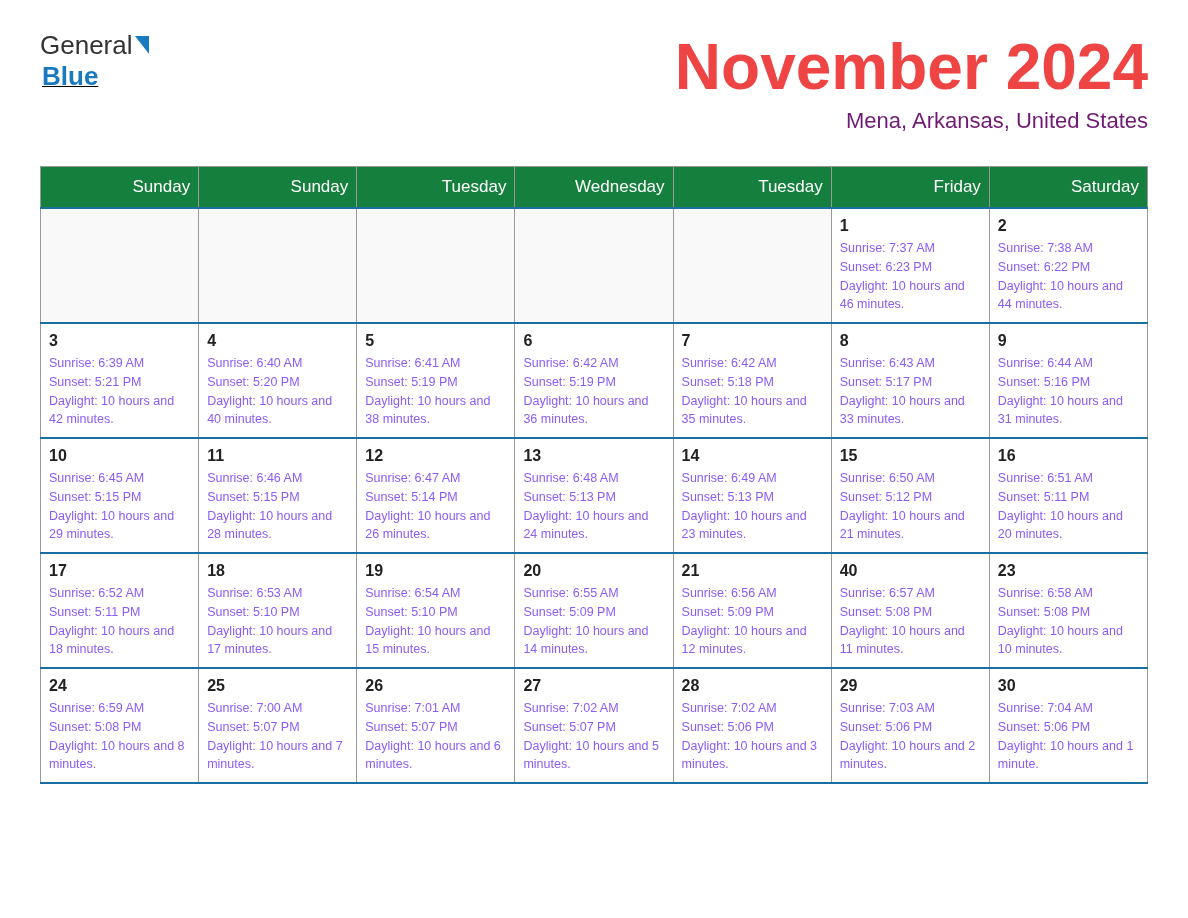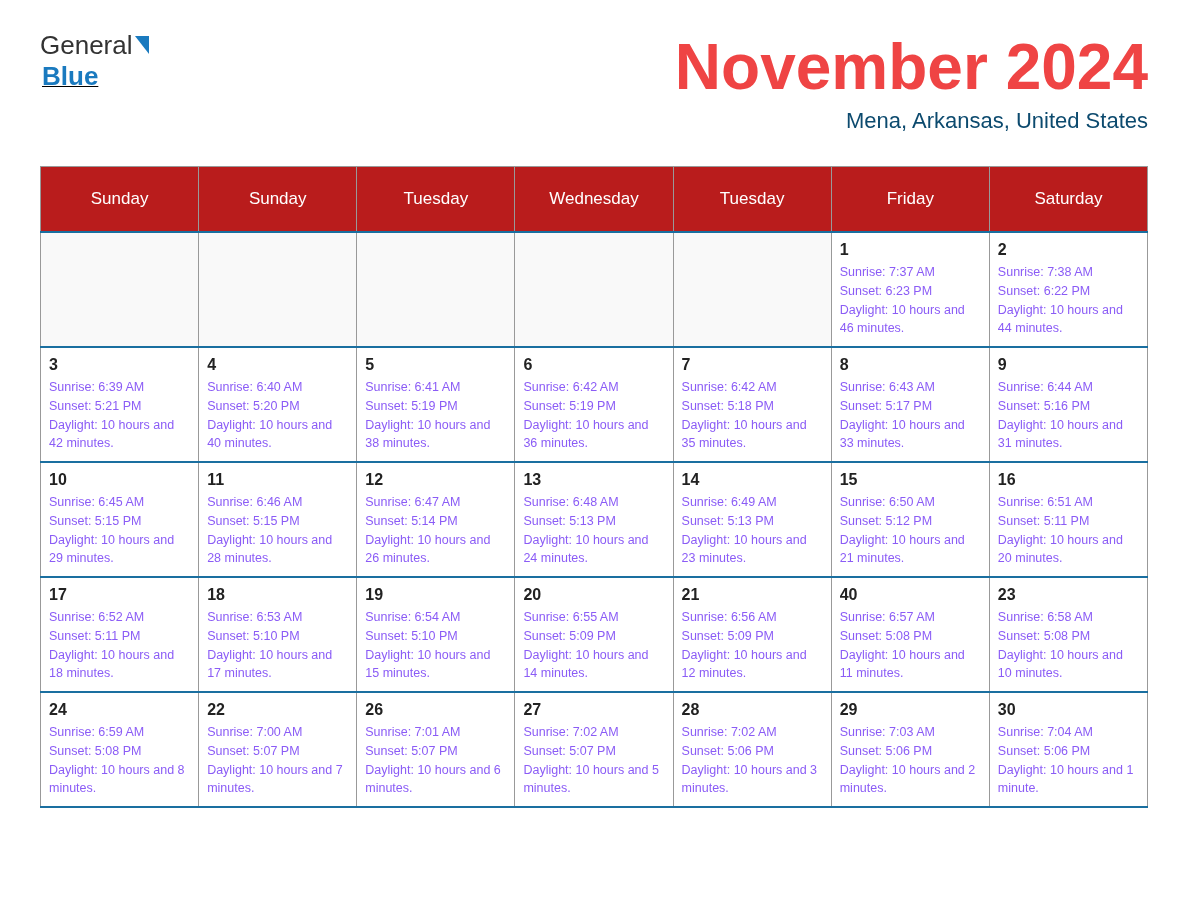--- a/index.html
+++ b/index.html
@@ -41,35 +41,35 @@
     .title-section {
       text-align: right;
     }
     .month-title {
       font-size: 64px;
       font-weight: bold;
       color: #ef4444;
     }
     .location {
       font-size: 22px;
-      color: #0c4a6e;
+      color: #701a75;
       margin-top: 4px;
     }
     .calendar {
       width: 100%;
       border-collapse: collapse;
       border: 1px solid #999;
     }
     .calendar th {
-      background-color: #b91c1c;
+      background-color: #15803d;
       color: #fff;
       font-size: 17px;
       font-weight: normal;
-      padding: 22px 8px;
-      text-align: center;
+      padding: 10px 8px;
+      text-align: right;
       border: 1px solid #999;
     }
     .calendar td {
       vertical-align: top;
       padding: 8px 8px;
       border: 1px solid #999;
       width: 14.28%;
       font-size: 13px;
       color: #222;
       min-height: 110px;
@@ -227,21 +227,21 @@
           <span class="day-number">23</span>
           <div class="day-info">Sunrise: 6:58 AM<br>Sunset: 5:08 PM<br>Daylight: 10 hours and 10 minutes.</div>
         </td>
       </tr>
       <tr>
         <td>
           <span class="day-number">24</span>
           <div class="day-info">Sunrise: 6:59 AM<br>Sunset: 5:08 PM<br>Daylight: 10 hours and 8 minutes.</div>
         </td>
         <td>
-          <span class="day-number">22</span>
+          <span class="day-number">25</span>
           <div class="day-info">Sunrise: 7:00 AM<br>Sunset: 5:07 PM<br>Daylight: 10 hours and 7 minutes.</div>
         </td>
         <td>
           <span class="day-number">26</span>
           <div class="day-info">Sunrise: 7:01 AM<br>Sunset: 5:07 PM<br>Daylight: 10 hours and 6 minutes.</div>
         </td>
         <td>
           <span class="day-number">27</span>
           <div class="day-info">Sunrise: 7:02 AM<br>Sunset: 5:07 PM<br>Daylight: 10 hours and 5 minutes.</div>
         </td>

